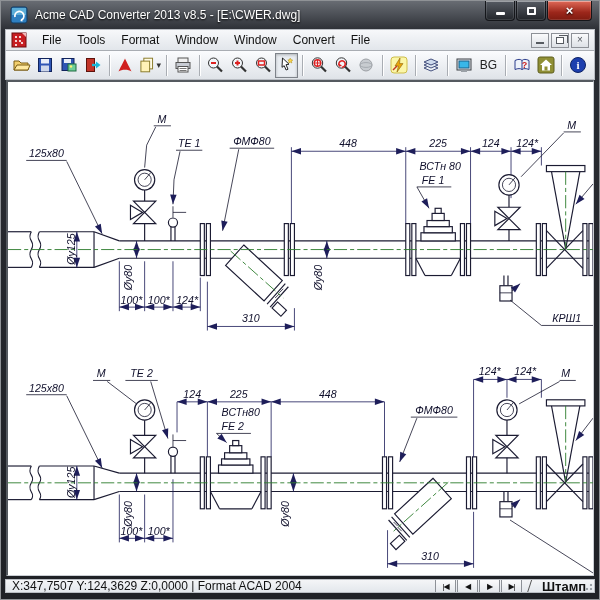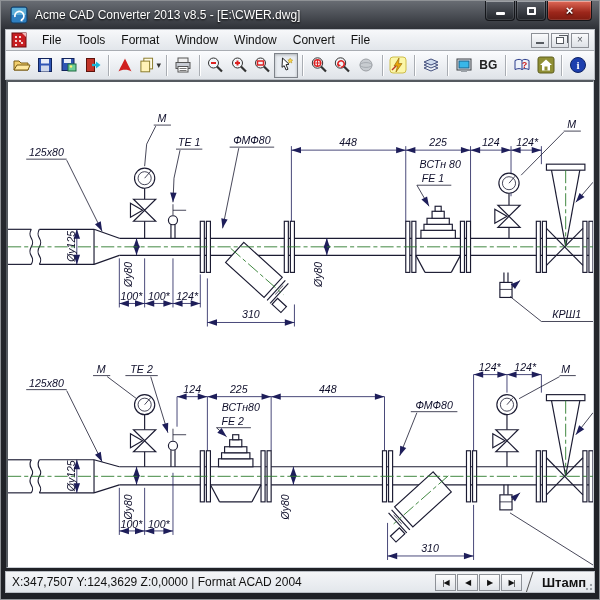--- a/index.html
+++ b/index.html
@@ -38,36 +38,36 @@
   
   .toolbar{height:29px;margin:0 4px;background:linear-gradient(#fbfcfe,#dfe3e8);
            border:1px solid #b9bdc3;border-top:none;display:flex;align-items:center;padding:0 4px;}
   .tbtn{width:25px;height:25px;display:flex;align-items:center;justify-content:center;
         border:1px solid transparent;position:relative;}
   .tbtn svg{width:18px;height:18px;display:block;}
   .tbtn.pressed{border:1px solid #7e838a;background:#e9edf2;box-shadow:inset 0 1px 3px rgba(0,0,0,.25);}
   .tbtn.disabled{opacity:.85;}
   .tsep{width:1px;height:21px;background:#a9adb3;box-shadow:1px 0 0 #fff;margin:0 4px;}
   .dd{font-size:9px;color:#333;margin-left:1px;}
-  .bgbtn{font-size:12px;font-weight:bold;color:#222;padding:0 4px;height:25px;
+  .bgbtn{font-size:12px;font-weight:normal;color:#222;padding:0 4px;height:25px;
          display:flex;align-items:center;}
   
   .canvas{flex:1;margin:0 5px 3px 5px;background:#fff;
           border-top:2px solid #555a60;border-left:2px solid #555a60;
           border-right:1px solid #caced4;border-bottom:1px solid #caced4;overflow:hidden;}
   .canvas svg{width:100%;height:100%;display:block;}
   
   .k{stroke:#1b1b32;fill:none;stroke-width:1.15;}
   .kf{stroke:#1b1b32;fill:#fff;stroke-width:1.15;}
   .kt{stroke:#1b1b32;fill:none;stroke-width:.8;}
   .d{stroke:#1e1e5a;fill:none;stroke-width:.8;}
   .g{stroke:#2e7d2e;fill:none;stroke-width:.9;stroke-dasharray:13 3 4 3;}
   text.t{font:italic 10.5px "Liberation Sans",sans-serif;fill:#10102c;}
   
-  .statusbar{height:22px;margin:0 4px 6px 4px;background:linear-gradient(#f4f5f7,#e3e7ec);
+  .statusbar{height:14px;margin:0 4px 6px 4px;background:linear-gradient(#f4f5f7,#e3e7ec);
              border:1px solid #b9bdc3;display:flex;align-items:center;font-size:12px;color:#111;
              padding-left:6px;overflow:hidden;position:relative;}
   .coords{white-space:nowrap;}
   .navgrp{margin-left:auto;display:flex;gap:1px;align-items:center;}
   .navbtn{width:21px;height:17px;border:1px solid #8d9197;background:linear-gradient(#fdfdfe,#dfe3e8);
           display:flex;align-items:center;justify-content:center;font-size:8px;color:#111;
           letter-spacing:-1px;}
   .tabdiv{width:10px;height:21px;border-left:1px solid #555;transform:skewX(-18deg);margin:0 2px 0 6px;}
   .sheettab{font-weight:bold;font-size:13px;white-space:nowrap;width:52px;overflow:hidden;}
   .grip{position:absolute;right:1px;bottom:1px;width:10px;height:10px;

